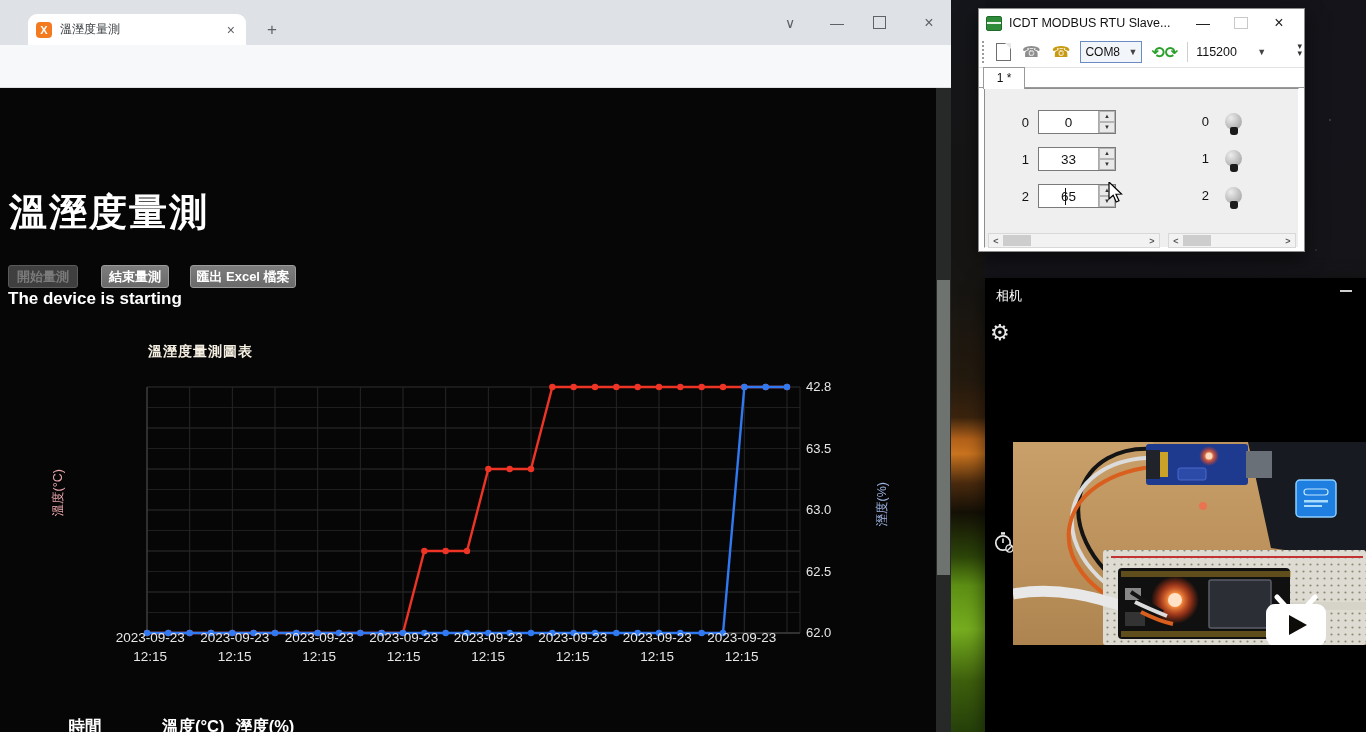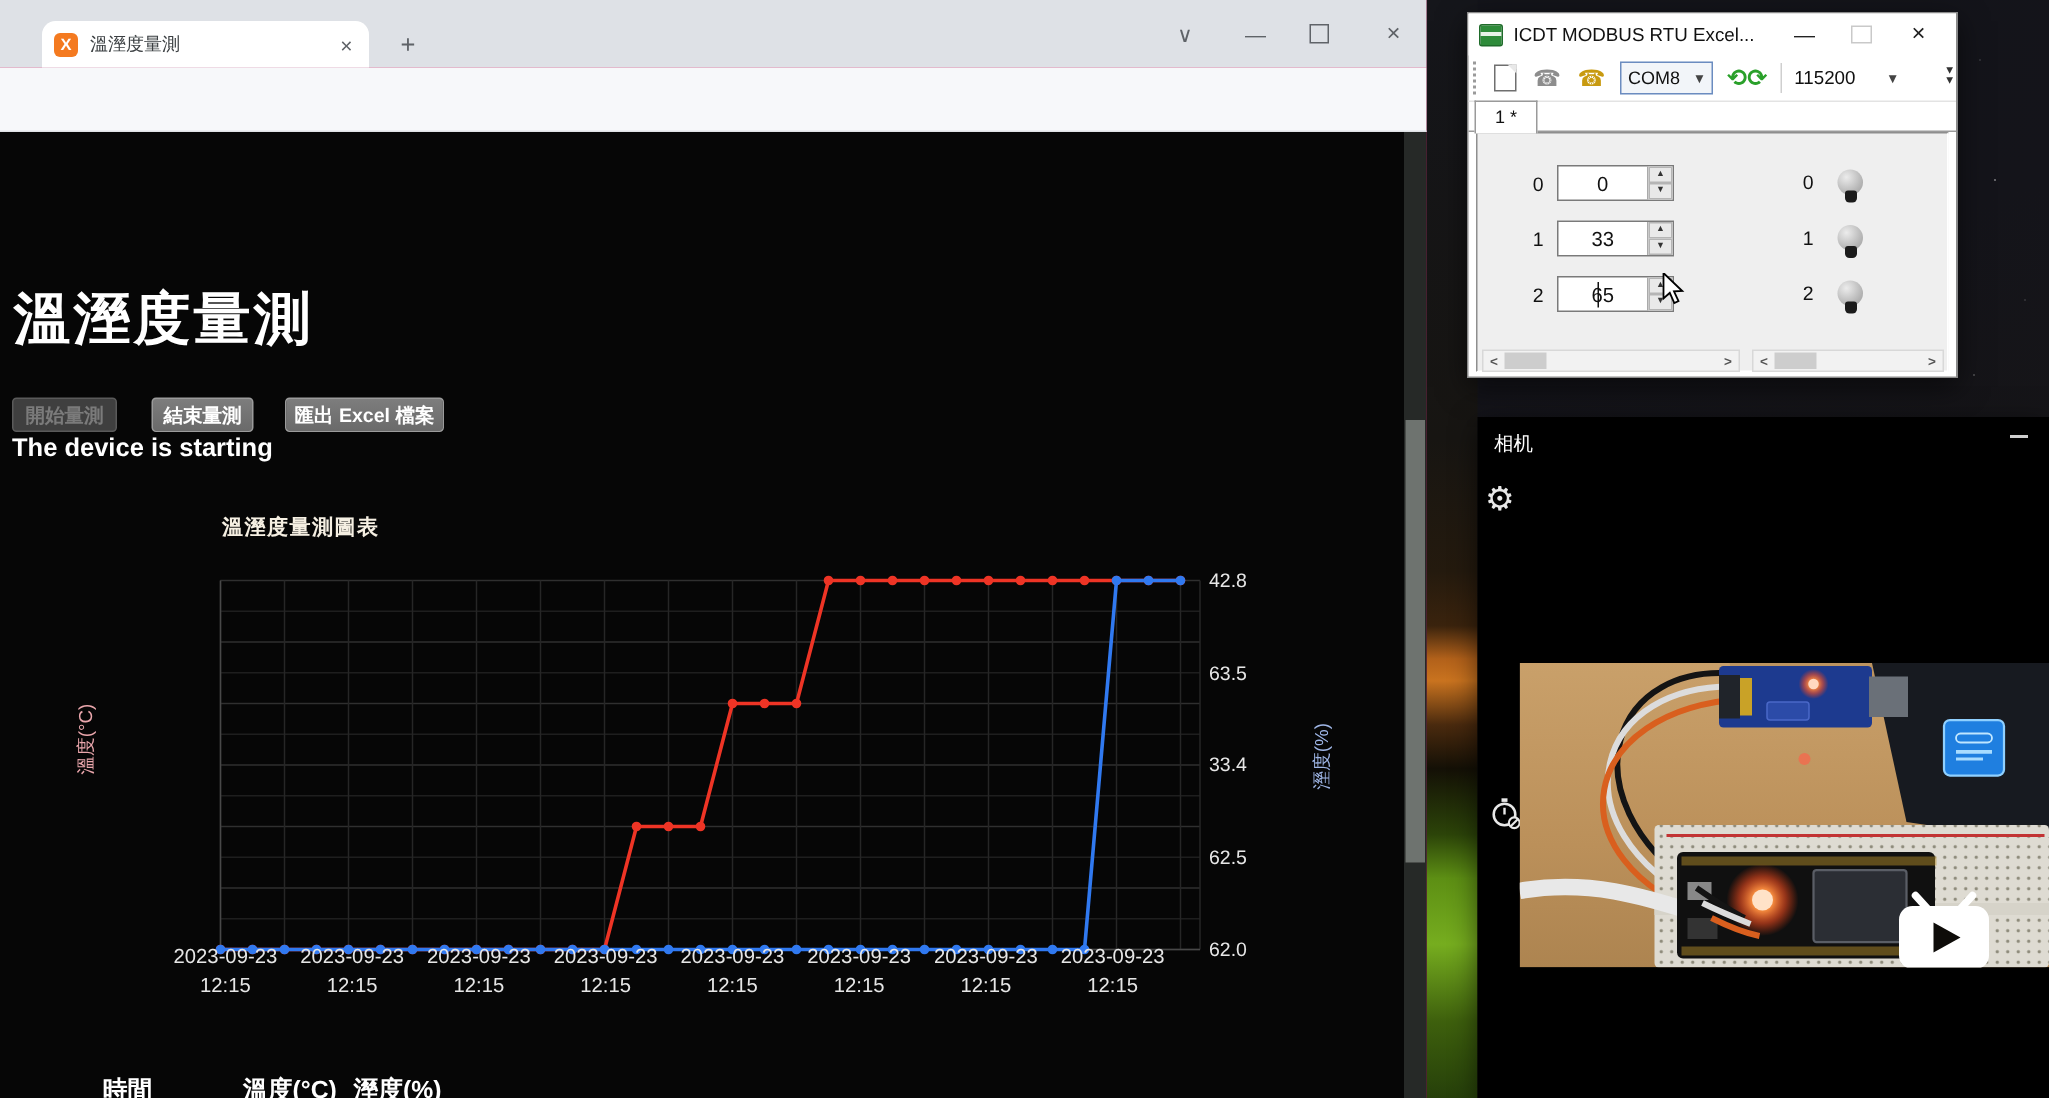--- a/index.html
+++ b/index.html
@@ -16,21 +16,21 @@
       radial-gradient(1.5px 1.5px at 1316px 250px, rgba(255,255,255,.4), transparent 60%),
       radial-gradient(1px 1px at 960px 30px, rgba(255,255,255,.4), transparent 60%),
       radial-gradient(1px 1px at 970px 150px, rgba(255,255,255,.35), transparent 60%),
       linear-gradient(160deg,#12141a 0%,#14141a 50%,#1a1712 100%);}
   #wallpaper-strip{left:951px;top:0;width:34px;height:732px;
     background:linear-gradient(180deg,
       #15161b 0%,#171512 40%,#241a0e 52%,#3a230d 57%,#b2611a 60%,#c9731f 62%,
       #4a2a0e 66%,#141006 70%,#2c4409 76%,#5d8f14 80%,#76ad1f 86%,#3e600d 93%,#26400a 100%);}
 
   
-  #browser{left:0;top:0;width:951px;height:732px;background:#be185d;}
+  #browser{left:0;top:0;width:951px;height:732px;background:#fde047;}
   #tabstrip{left:0;top:0;width:951px;height:45px;background:#dee1e6;}
   #tab{left:28px;top:14px;width:218px;height:31px;background:#fff;border-radius:9px 9px 0 0;
        display:flex;align-items:center;padding:0 8px;box-sizing:border-box;}
   #favicon{width:16px;height:16px;border-radius:4px;background:#f47a20;position:relative;flex:0 0 16px;}
   #favicon::before{content:"X";position:absolute;left:0;top:0;width:16px;height:16px;
        color:#fff;font-size:11px;font-weight:bold;text-align:center;line-height:16px;}
   #tab-title{font-size:12px;color:#3c4043;margin-left:8px;flex:1;white-space:nowrap;overflow:hidden;}
   .tab-close{color:#5f6368;font-size:14px;line-height:14px;padding:1px 3px;border-radius:50%;}
   #newtab{left:262px;top:20px;width:20px;height:20px;color:#5f6368;font-size:17px;line-height:20px;text-align:center;}
   .wctl{top:12px;width:30px;height:22px;color:#5f6368;text-align:center;font-size:14px;line-height:22px;}
@@ -220,21 +220,21 @@
     <div id="page-title" class="abs">溫溼度量測</div>
     <div id="btn-start" class="abs pbtn">開始量測</div>
     <div id="btn-stop" class="abs pbtn">結束量測</div>
     <div id="btn-export" class="abs pbtn">匯出 Excel 檔案</div>
     <div id="status-text" class="abs">The device is starting</div>
 
     <div id="chart-title" class="abs">溫溼度量測圖表</div>
     <div id="yticks-right" class="abs">
         <div class="ytick" style="top: -8px; left: 0px;">42.8</div>
         <div class="ytick" style="top: 53.5px; left: 0px;">63.5</div>
-        <div class="ytick" style="top: 115px; left: 0px;">33.4</div>
+        <div class="ytick" style="top: 115px; left: 0px;">63.0</div>
         <div class="ytick" style="top: 176.5px; left: 0px;">62.5</div>
         <div class="ytick" style="top: 238px; left: 0px;">62.0</div>
       </div>
     <div id="axis-label-left" class="abs">溫度(°C)</div>
     <div id="axis-label-right" class="abs">溼度(%)</div>
     <div id="chart-plot" class="abs">
       <svg width="653" height="246">
           <line x1="0" x2="653" y1="246" y2="246" stroke="#2f2f2f"></line>
           <line x1="0" x2="653" y1="225.5" y2="225.5" stroke="#1e1e1e"></line>
           <line x1="0" x2="653" y1="205" y2="205" stroke="#2f2f2f"></line>
@@ -376,21 +376,21 @@
         </div>
       </div>
   </div>
   <div id="pg-scroll-track" class="abs"></div>
   <div id="pg-scroll-thumb" class="abs"></div>
 </div>
 
 <div id="modbus" class="abs">
   <div id="mb-titlebar">
     <div id="mb-appicon"></div>
-    <div id="mb-title">ICDT MODBUS RTU Excel...</div>
+    <div id="mb-title">ICDT MODBUS RTU Slave...</div>
     <div class="mb-ctl">—</div>
     <div id="mb-max"></div>
     <div class="mb-ctl" id="mb-close">×</div>
   </div>
   <div id="mb-toolbar">
     <div id="mb-grip"></div>
     <div id="mb-newdoc"></div>
     <div id="mb-phone-off" class="phone">☎</div>
     <div id="mb-phone-on" class="phone">☎</div>
     <div id="mb-com">

